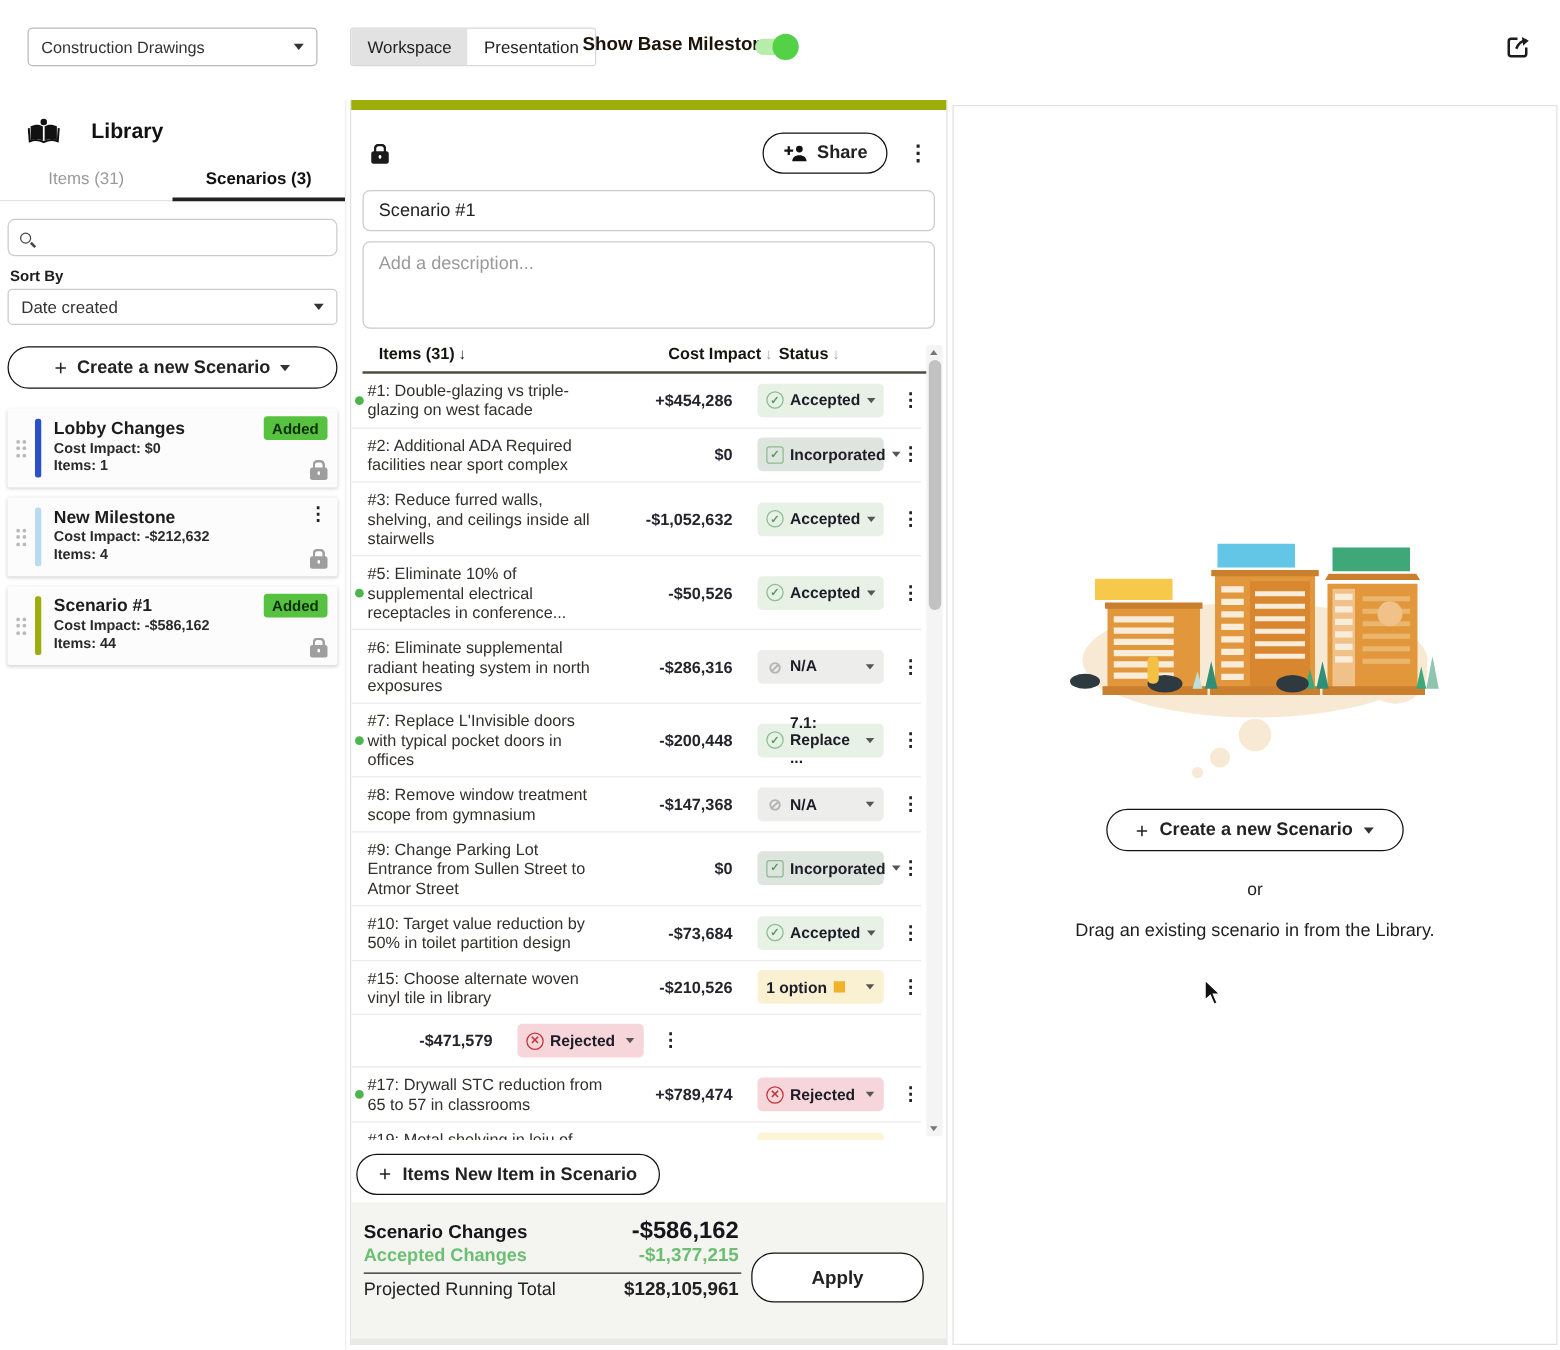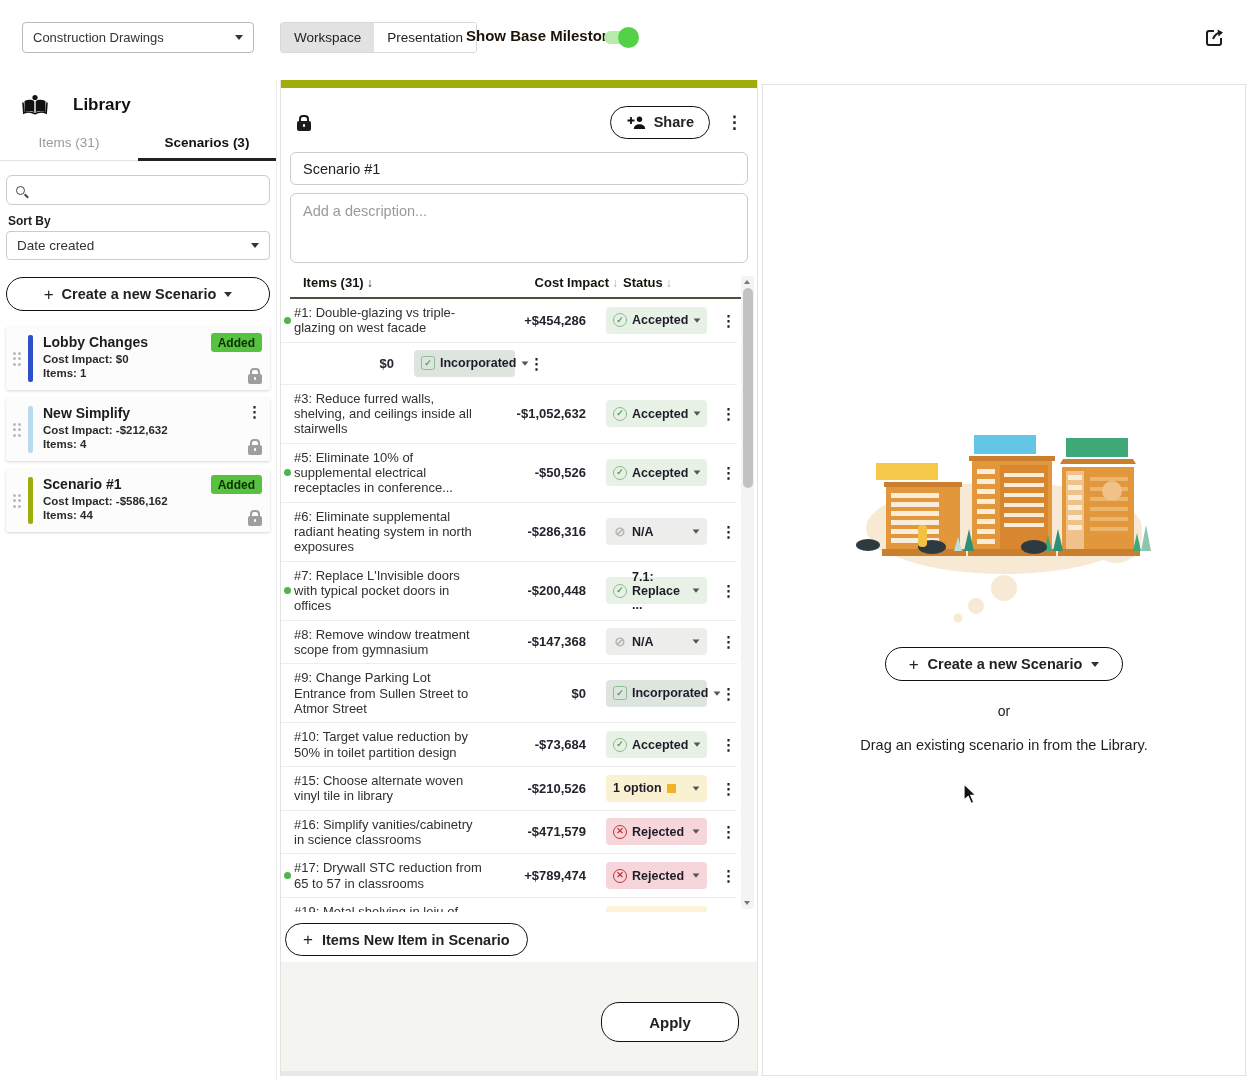--- a/index.html
+++ b/index.html
@@ -206,21 +206,21 @@
             <i></i>
             <i></i>
             <i></i>
             <i></i>
             <i></i>
             <i></i>
           </div>
     </div>
     <div class="card-bar" style="background: rgb(184, 220, 238);"></div>
     <div class="card-body">
-      <div class="card-title">New Simplify</div>
+      <div class="card-title">New Milestone</div>
       <div class="card-line">Cost Impact: -$212,632</div>
       <div class="card-line">Items: 4</div>
     </div>
     <div class="card-right">
 
       <span class="kebab">⋮</span>
       <span class="lock"></span>
     </div>
   </div>
 
@@ -299,20 +299,21 @@
 
       <span class="caret"></span>
     </div>
     <span class="kebab">⋮</span>
   </div>
 
   <div class="trow">
     <div class="row-dot-cell">
           <span class="row-dot" style="visibility: hidden;"></span>
         </div>
+    <div class="item-label">#2: Additional ADA Required facilities near sport complex</div>
     <div class="cost-value">$0</div>
     <div class="status-badge st-incorporated">
       <span class="st-ic ic-square ic-green">✓</span>
       <span>Incorporated</span>
 
       <span class="caret"></span>
     </div>
     <span class="kebab">⋮</span>
   </div>
 
@@ -433,21 +434,20 @@
       <span class="option-swatch" style="display: inline-block;"></span>
       <span class="caret"></span>
     </div>
     <span class="kebab">⋮</span>
   </div>
 
   <div class="trow">
     <div class="row-dot-cell">
           <span class="row-dot" style="visibility: hidden;"></span>
         </div>
-    <div class="item-label">#16: Simplify vanities/cabinetry in science classrooms</div>
     <div class="cost-value">-$471,579</div>
     <div class="status-badge st-rejected">
       <span class="st-ic ic-circle ic-red">✕</span>
       <span>Rejected</span>
 
       <span class="caret"></span>
     </div>
     <span class="kebab">⋮</span>
   </div>
 
@@ -484,20 +484,35 @@
   <div id="vscroll">
     <div class="arr up"></div>
     <div class="thumb"></div>
     <div class="arr down"></div>
   </div>
   <div id="create-item-btn">
     <span class="plus-glyph">+</span>
     <span>Items New Item in Scenario</span>
   </div>
   <div id="summary">
+    <div class="sum-grid">
+      <div class="sum-row">
+        <span class="sum-label-1">Scenario Changes</span>
+        <span class="sum-value-1">-$586,162</span>
+      </div>
+      <div class="sum-row">
+        <span class="sum-label-2">Accepted Changes</span>
+        <span class="sum-value-2">-$1,377,215</span>
+      </div>
+      <div class="sum-divider"></div>
+      <div class="sum-row">
+        <span class="sum-label-3">Projected Running Total</span>
+        <span class="sum-value-3">$128,105,961</span>
+      </div>
+    </div>
     <div id="apply-btn">Apply</div>
   </div>
   <div id="mid-bottom-strip"></div>
 </div>
 
 <div id="right-panel">
   <div id="empty-center">
     <svg width="300" height="200" viewBox="0 0 300 200">
       <ellipse cx="150" cy="103" rx="138" ry="46" fill="#f8e9d4"></ellipse>
       <circle cx="262" cy="112" r="26" fill="#f8e9d4"></circle>

